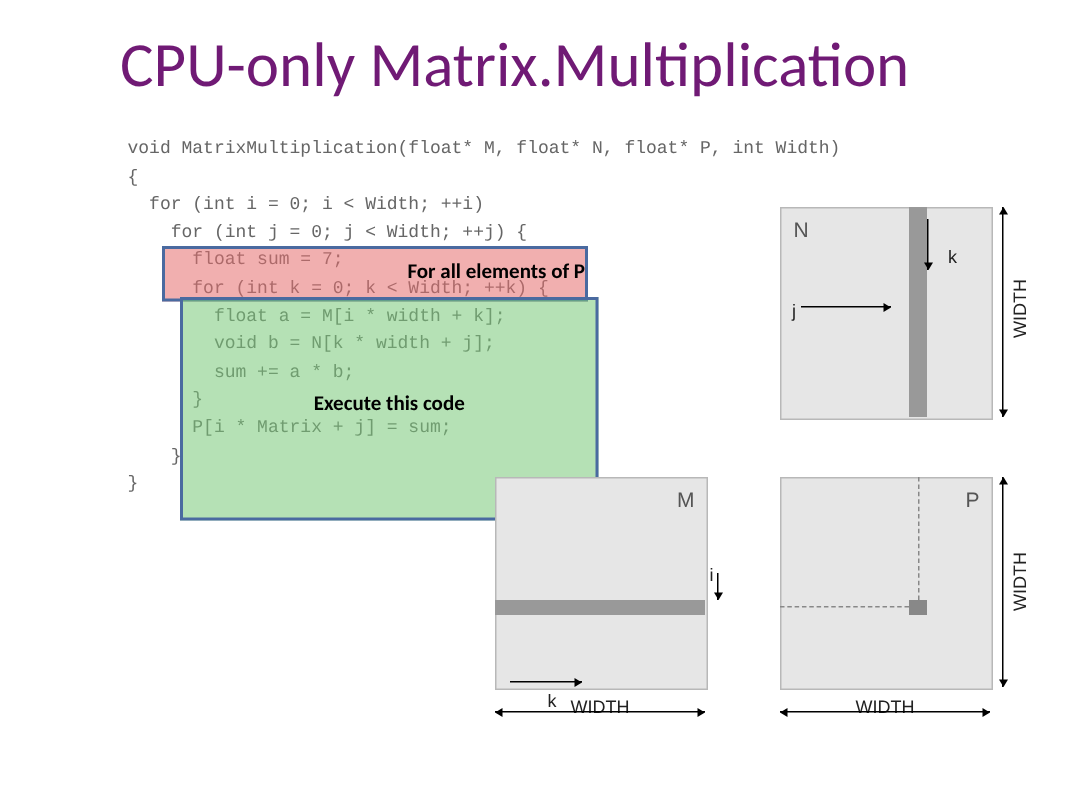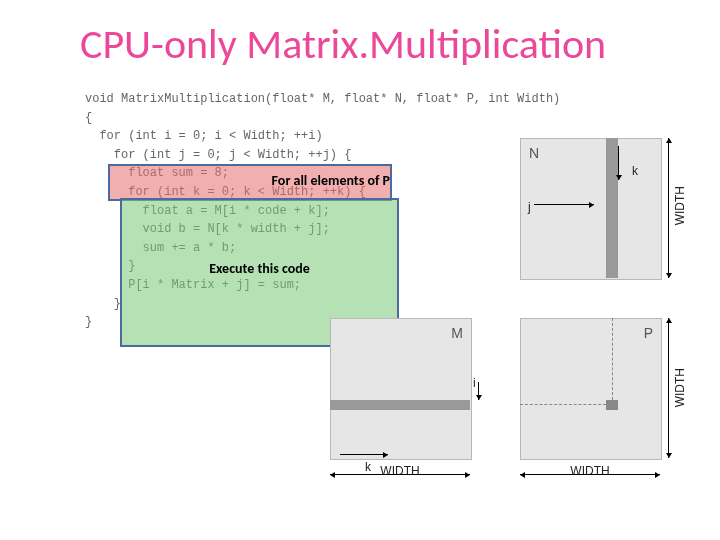--- a/index.html
+++ b/index.html
@@ -15,21 +15,21 @@
     position: relative;
     width: 720px;
     height: 540px;
   }
   .title {
     position: absolute;
     top: 18px;
     left: 80px;
     font-size: 42px;
     font-weight: 400;
-    color: #ec4899;
+    color: #701a75;
     letter-spacing: 0px;
   }
   .code {
     position: absolute;
     top: 90px;
     left: 85px;
     font-family: "Courier New", monospace;
     font-size: 12px;
     color: #666;
     line-height: 1.55;
@@ -249,23 +249,23 @@
 <body>
 
 <div class="slide">
 
   <div class="title">CPU-only Matrix.Multiplication</div>
 
   <div class="code"><span>void MatrixMultiplication(float* M, float* N, float* P, int Width)</span>
 <span>{</span>
 <span>  for (int i = 0; i &lt; Width; ++i)</span>
 <span>    for (int j = 0; j &lt; Width; ++j) {</span>
-<span>      float sum = 8;</span>
+<span>      float sum = 7;</span>
 <span>      for (int k = 0; k &lt; Width; ++k) {</span>
-<span>        float a = M[i * code + k];</span>
+<span>        float a = M[i * width + k];</span>
 <span>        void b = N[k * width + j];</span>
 <span>        sum += a * b;</span>
 <span>      }</span>
 <span>      P[i * Matrix + j] = sum;</span>
 <span>    }</span>
 <span>}</span></div>
 
   <div class="box-loops">
     <div class="label">For all elements of P</div>
   </div>

